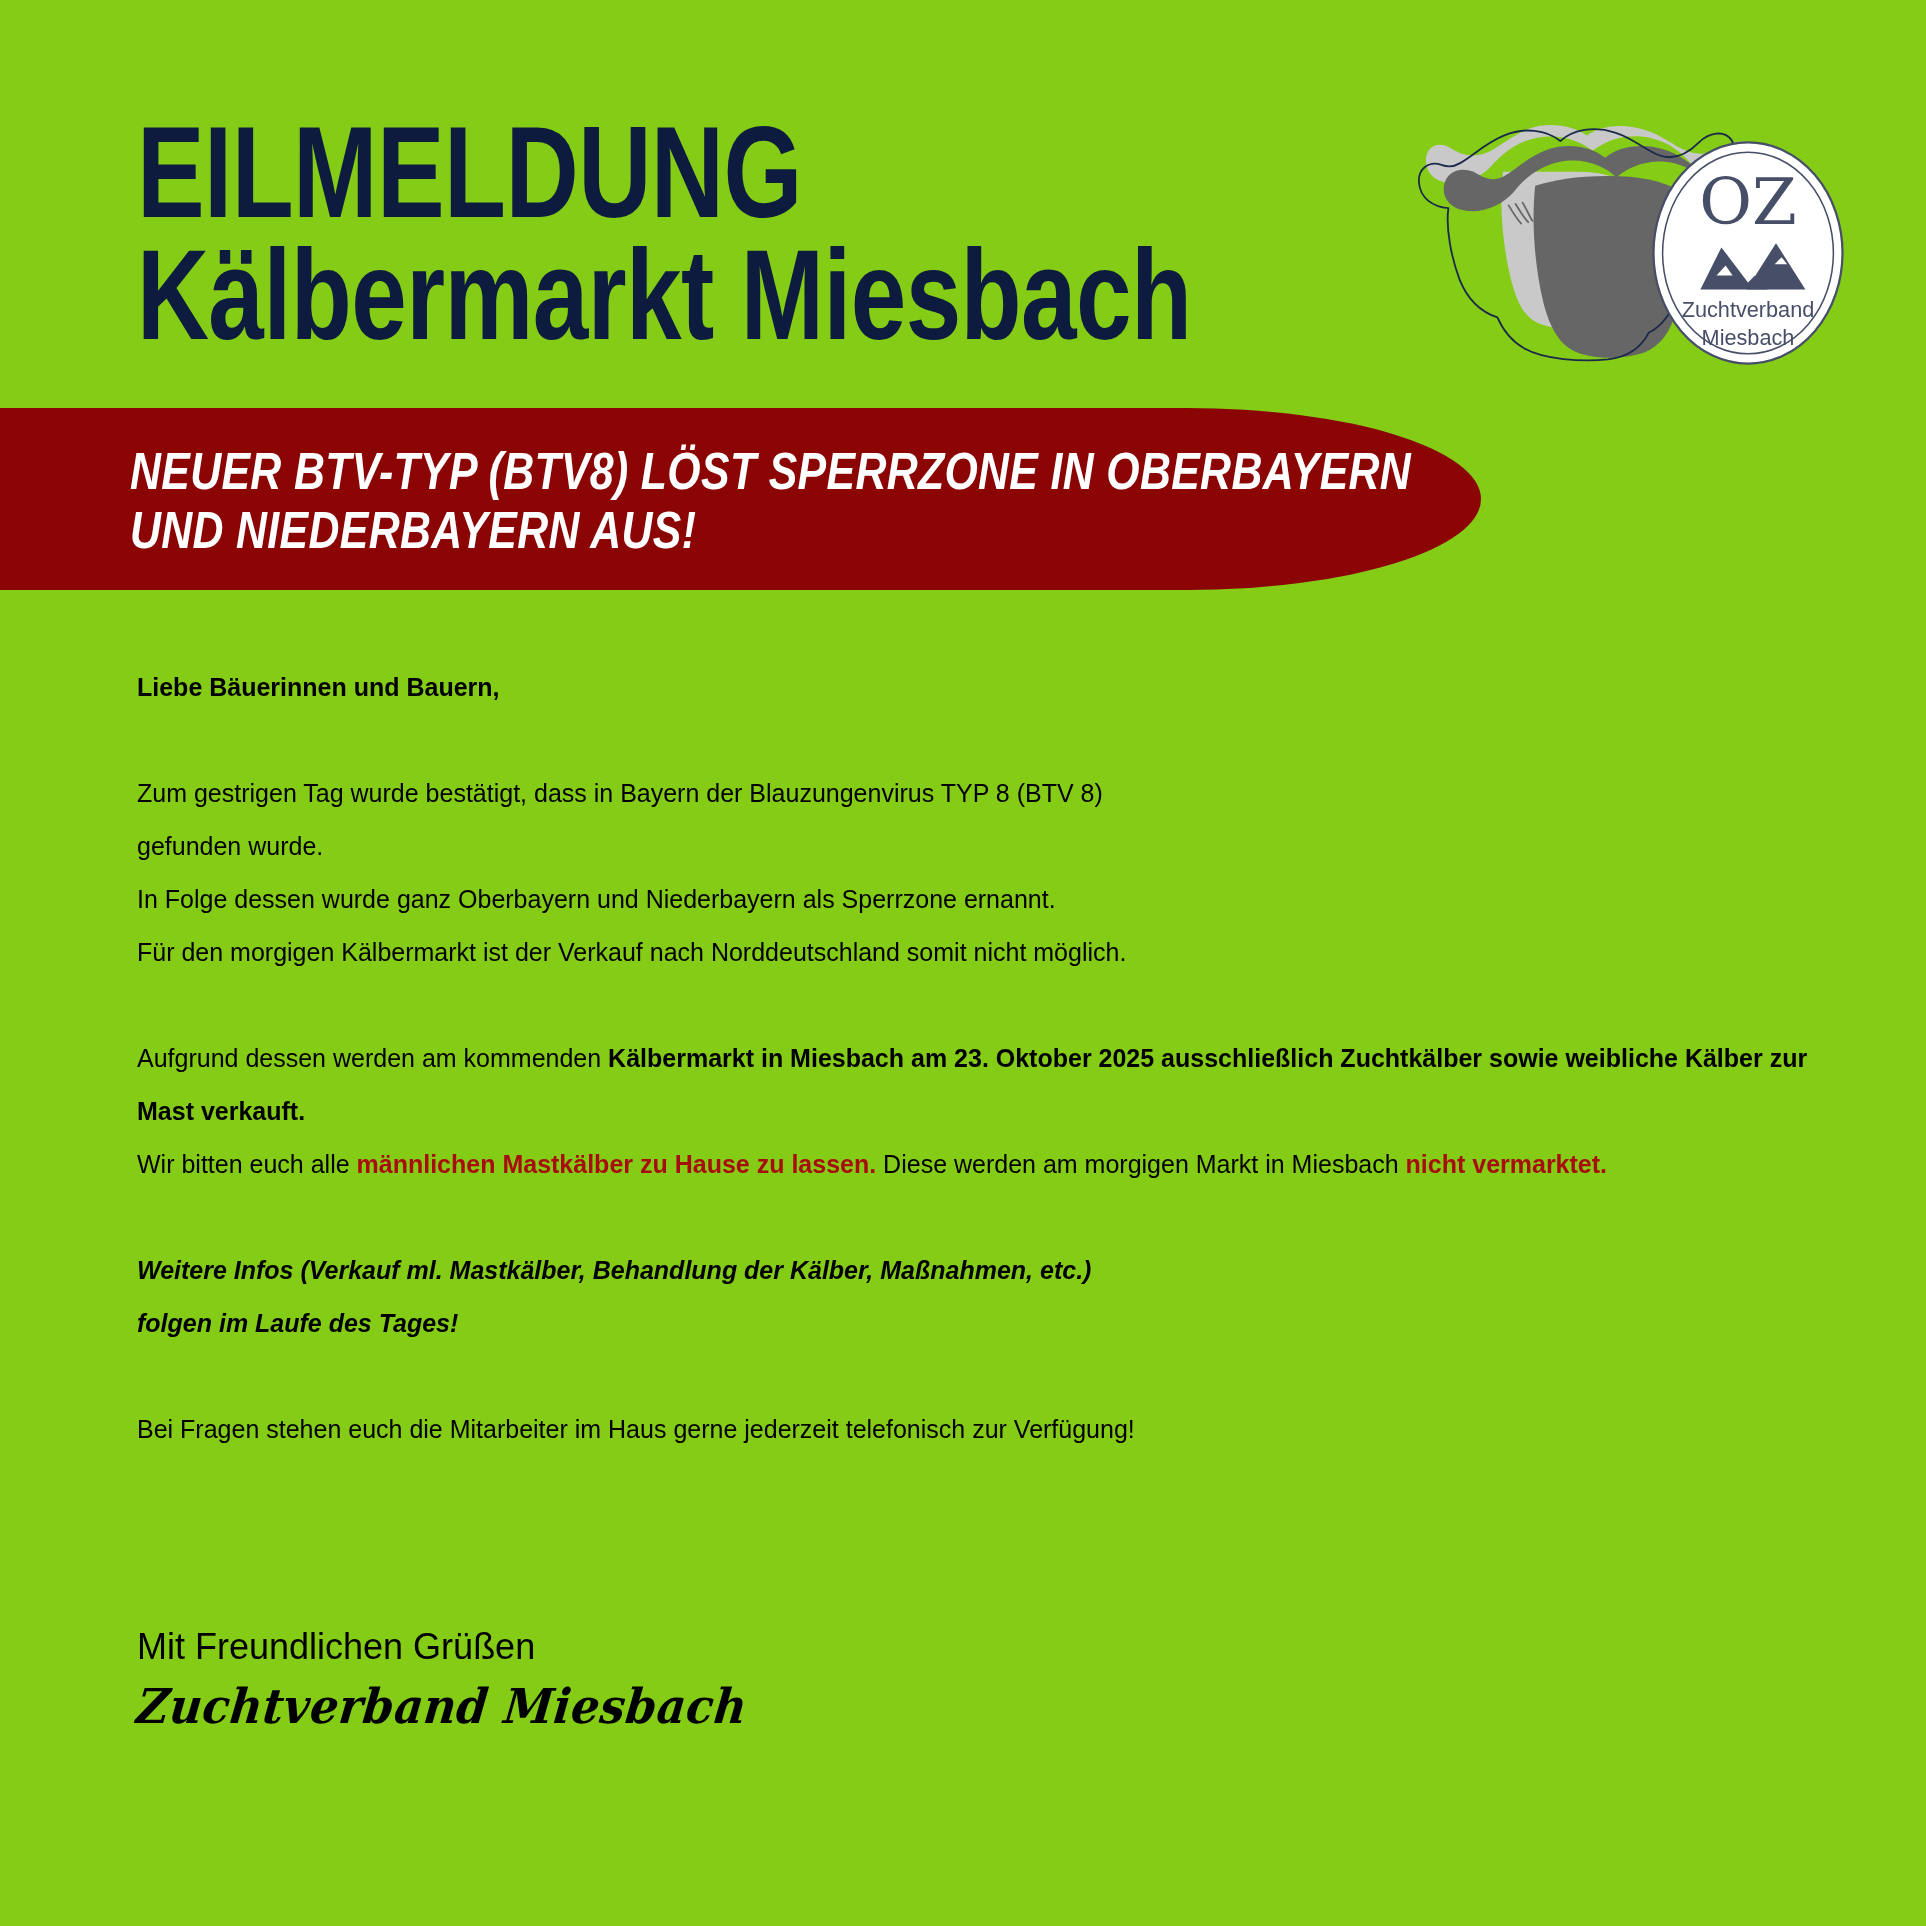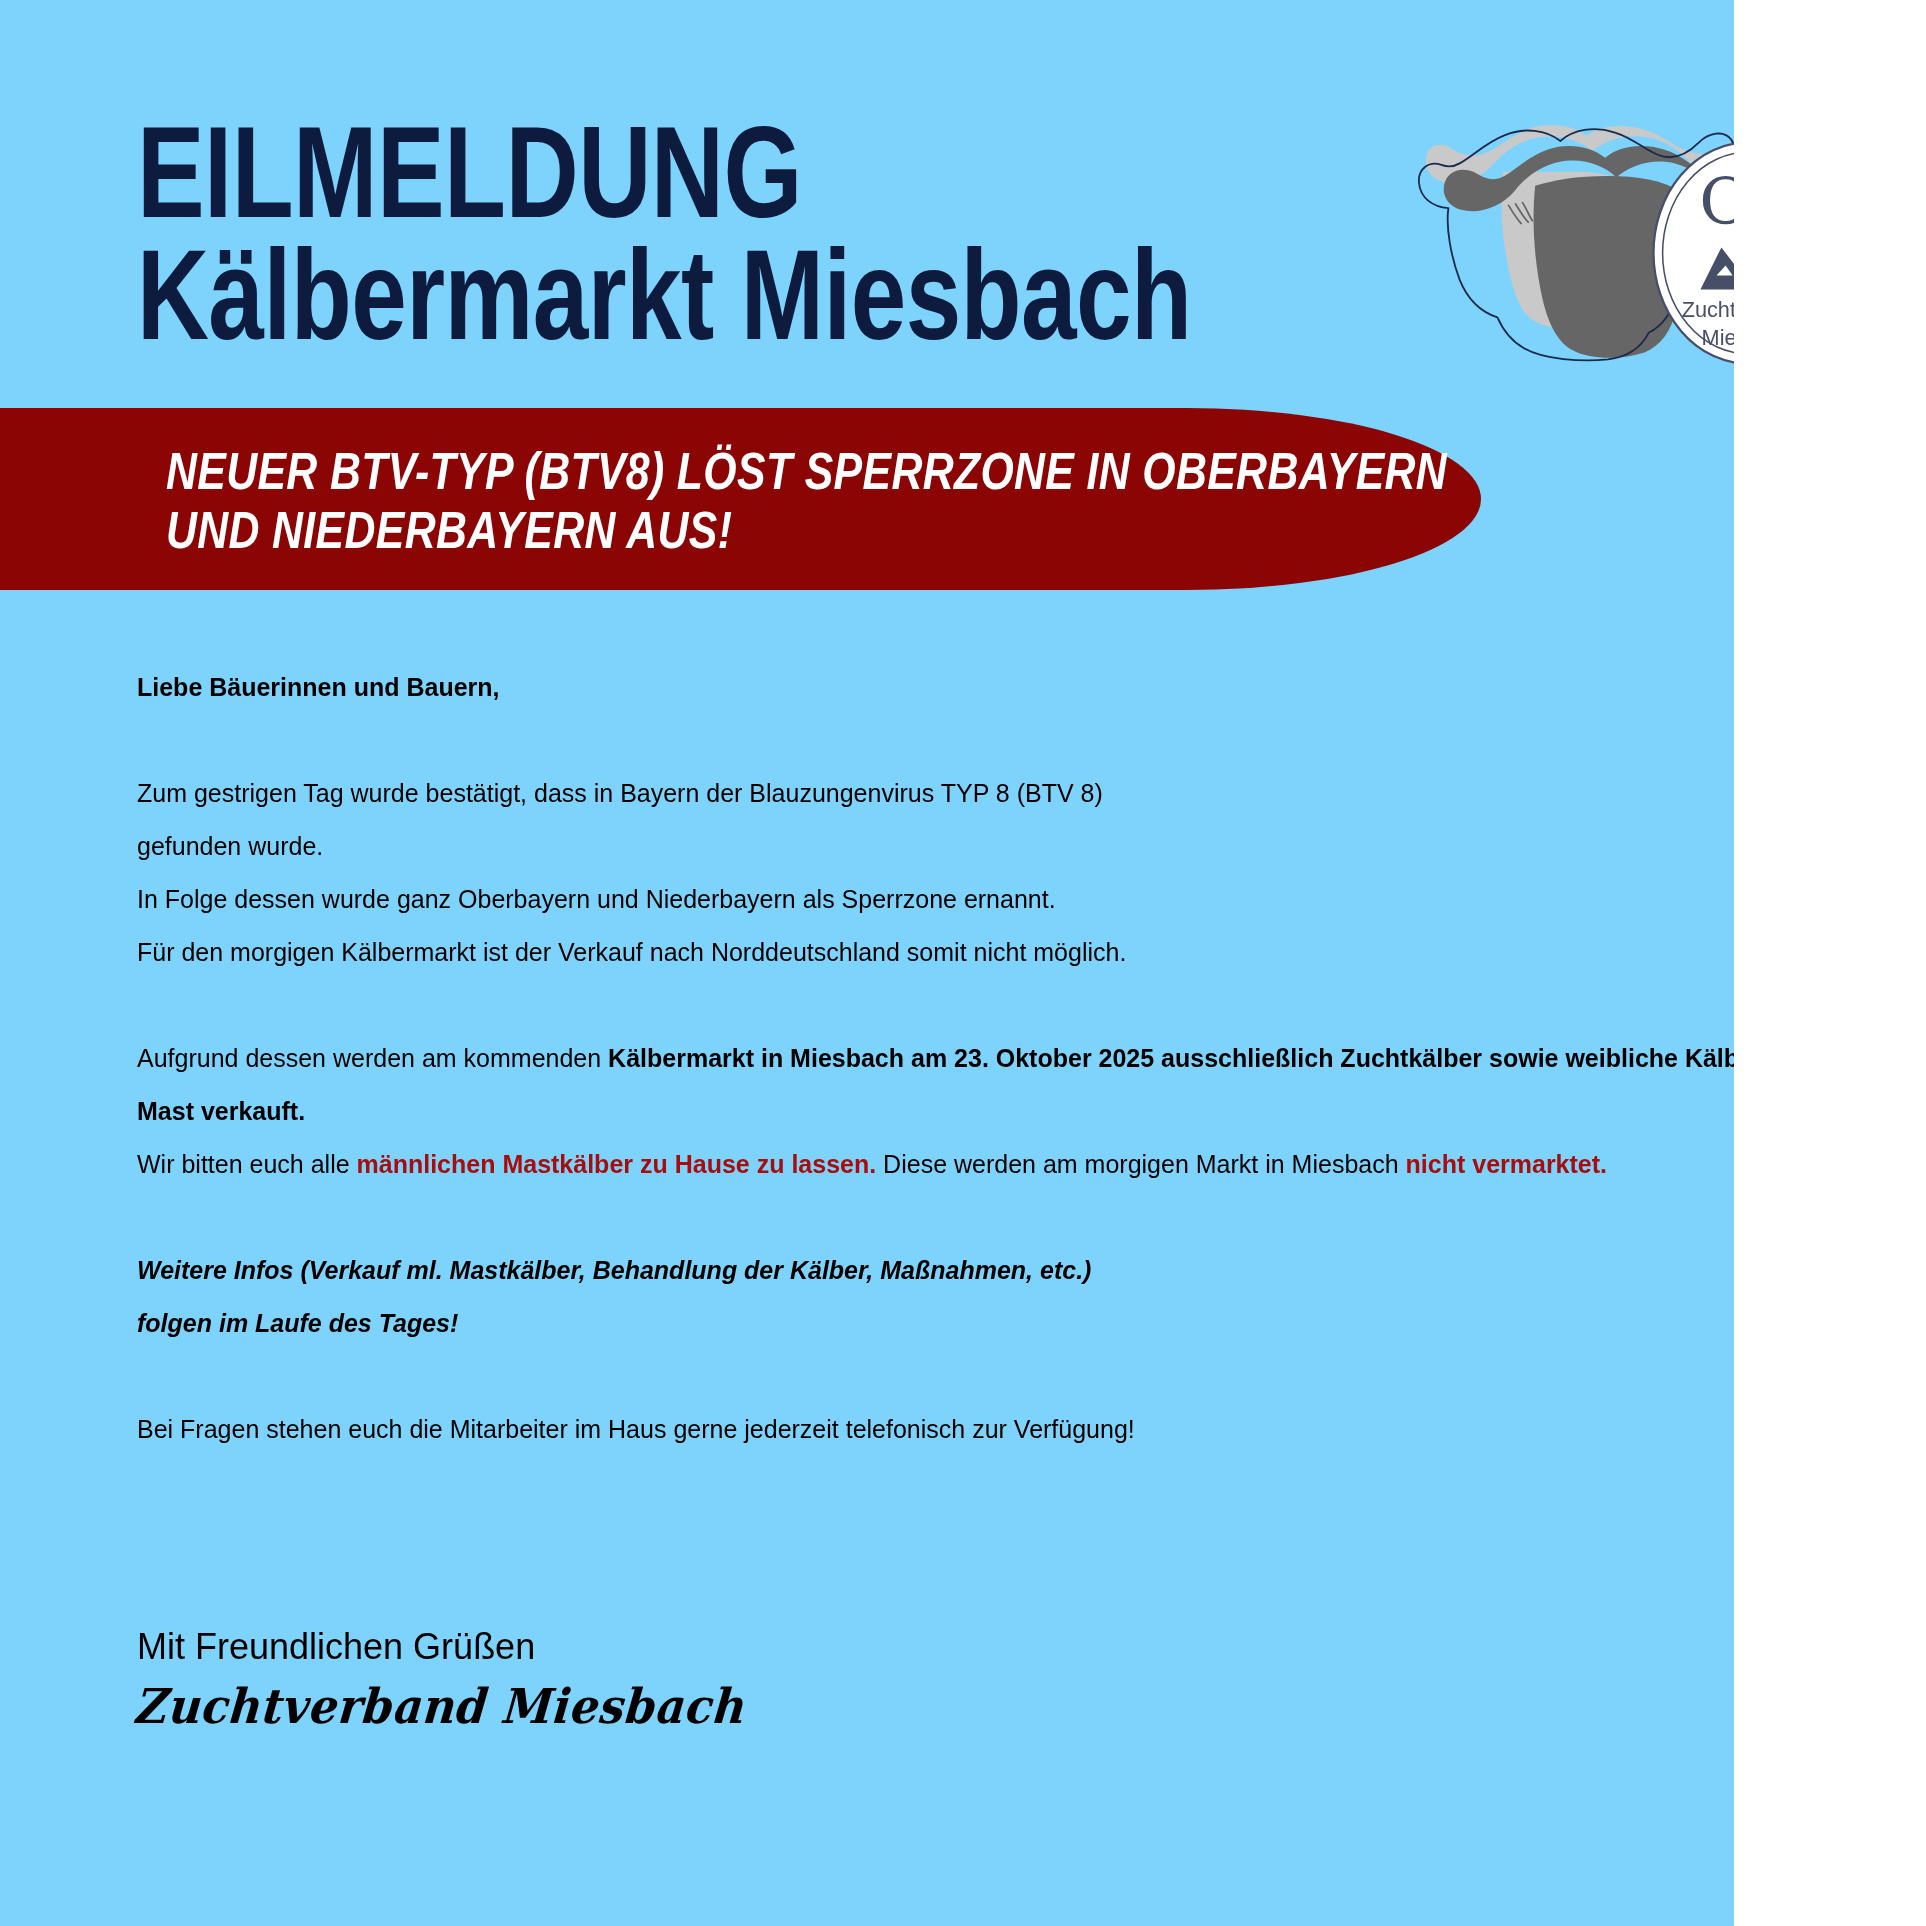--- a/index.html
+++ b/index.html
@@ -3,23 +3,23 @@
 <meta charset="utf-8">
 <style>
   html, body {
     margin: 0;
     padding: 0;
     background: #ffffff;
   }
 
   #page {
     position: relative;
-    width: 1734px;
+    width: 1926px;
     height: 1926px;
-    background: #7dd3fc;
+    background: #84cc16;
     overflow: hidden;
     font-family: "Liberation Sans", sans-serif;
     text-decoration: underline;
   }
 
   
   .header {
     position: absolute;
     left: 0;
     top: 0;
@@ -75,21 +75,20 @@
     background: #8B0505;
     border-top-right-radius: 294px 91px;
     border-bottom-right-radius: 294px 91px;
   }
 
   .banner-text {
     position: absolute;
     left: 130px;
     top: 34px;
     width: 1331px;
-    margin-left: 36px;
   }
 
   .banner-line {
     color: #FFFFFF;
     font-family: "Liberation Sans Narrow", "Liberation Sans", sans-serif;
     font-weight: 700;
     font-style: italic;
     font-size: 51px;
     line-height: 59px;
     text-transform: uppercase;

